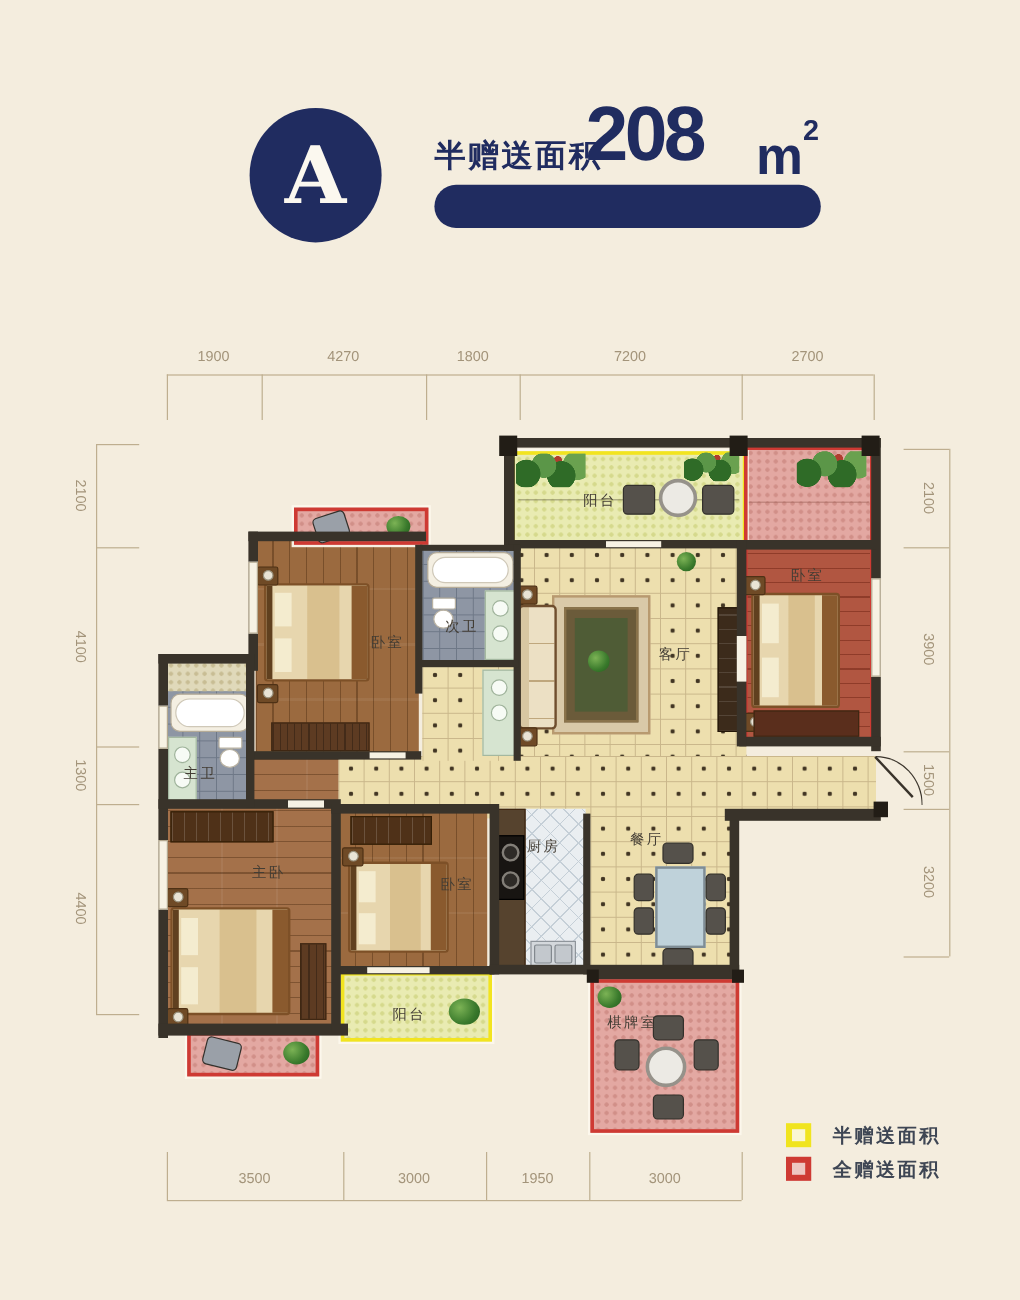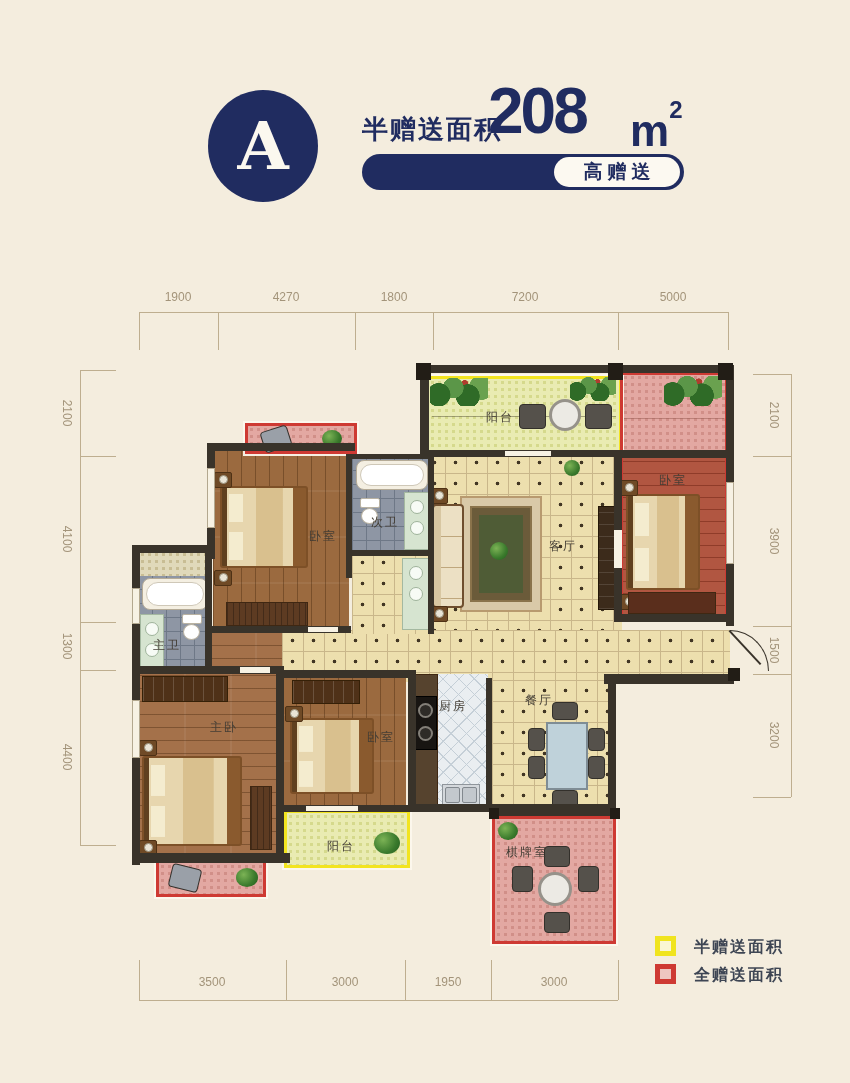--- a/index.html
+++ b/index.html
@@ -113,37 +113,34 @@
 
 <div class="page">
 
   <div class="a circle">
     <span>A</span>
   </div>
   <div class="a areaPrefix">半赠送面积</div>
   <div class="a areaVal">208</div>
   <div class="a areaUnit"><span>m</span><sup>2</sup></div>
   <div class="a pill">
-    <span class="capsule">
-        <span>高赠送</span>
-      </span>
   </div>
 
   <div class="dl" style="left:139px;top:312px;width:589px;height:1px"></div>
   <div class="dl" style="left:139px;top:312px;width:1px;height:38px"></div>
   <div class="dl" style="left:218px;top:312px;width:1px;height:38px"></div>
   <div class="dl" style="left:355px;top:312px;width:1px;height:38px"></div>
   <div class="dl" style="left:433px;top:312px;width:1px;height:38px"></div>
   <div class="dl" style="left:618px;top:312px;width:1px;height:38px"></div>
   <div class="dl" style="left:728px;top:312px;width:1px;height:38px"></div>
   <div class="dt" style="left:178px;top:297px">1900</div>
   <div class="dt" style="left:286px;top:297px">4270</div>
   <div class="dt" style="left:394px;top:297px">1800</div>
   <div class="dt" style="left:525px;top:297px">7200</div>
-  <div class="dt" style="left:673px;top:297px">5000</div>
+  <div class="dt" style="left:673px;top:297px">2700</div>
 
   <div class="dl" style="left:139px;top:1000px;width:479px;height:1px"></div>
   <div class="dl" style="left:139px;top:960px;width:1px;height:40px"></div>
   <div class="dl" style="left:286px;top:960px;width:1px;height:40px"></div>
   <div class="dl" style="left:405px;top:960px;width:1px;height:40px"></div>
   <div class="dl" style="left:491px;top:960px;width:1px;height:40px"></div>
   <div class="dl" style="left:618px;top:960px;width:1px;height:40px"></div>
   <div class="dt" style="left:212px;top:982px">3500</div>
   <div class="dt" style="left:345px;top:982px">3000</div>
   <div class="dt" style="left:448px;top:982px">1950</div>

